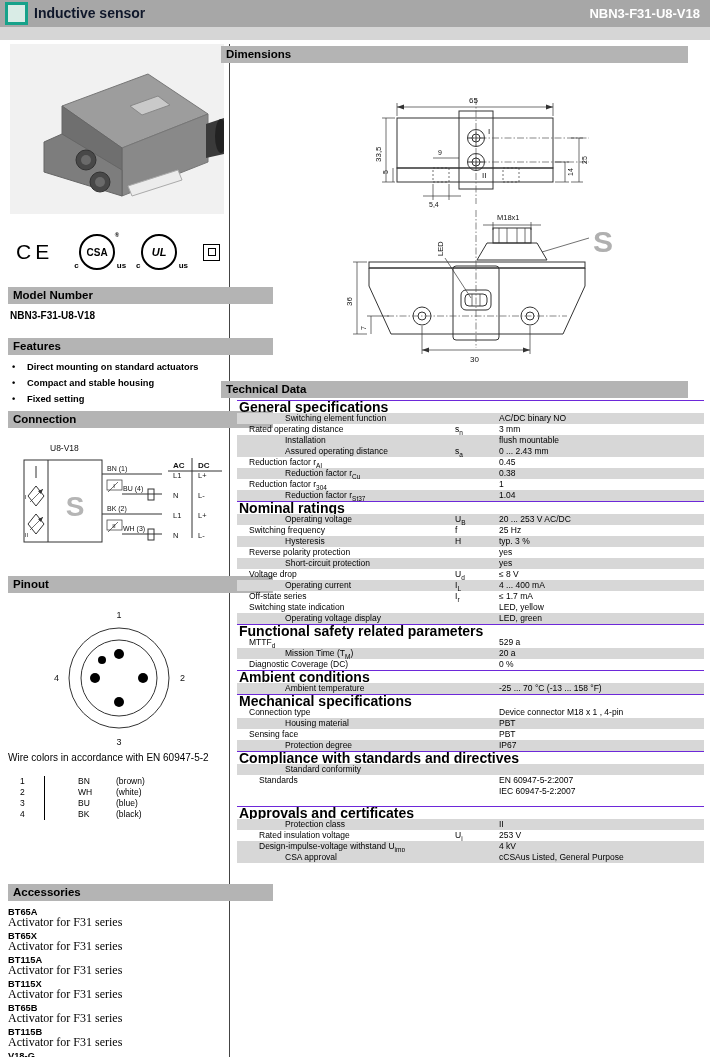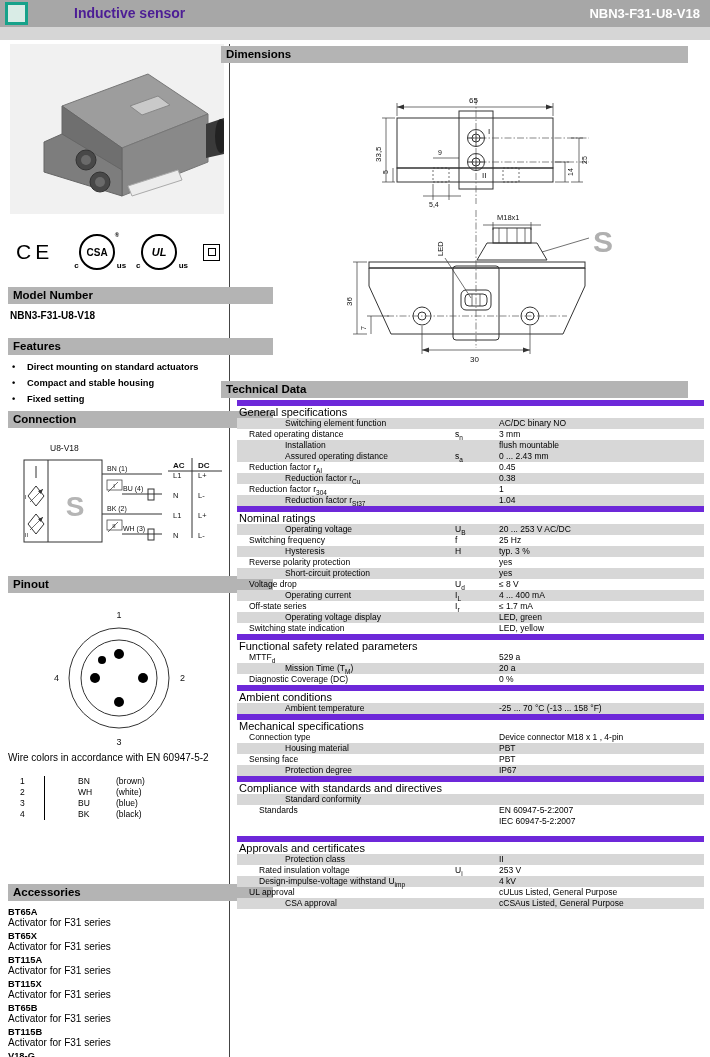--- a/index.html
+++ b/index.html
@@ -2,21 +2,21 @@
 <html><head>
 <meta charset="utf-8">
 <style>
   html,body{margin:0;padding:0;}
   body{width:710px;height:1057px;position:relative;overflow:hidden;background:#ffffff;
        font-family:"Liberation Sans",sans-serif;color:#000;}
   .abs{position:absolute;}
   
   #topbar{left:0;top:0;width:710px;height:27px;background:#a7a7a7;}
   #logo{left:5px;top:2px;width:17px;height:17px;background:#d9ece6;border:3px solid #16a28a;}
-  .htitle{left:34px;top:0;line-height:27px;color:#4c1d95;font-weight:bold;font-size:14px;margin-left:40px;}
+  .htitle{left:34px;top:0;line-height:27px;color:#0f172a;font-weight:bold;font-size:14px;}
   .hmodel{right:10px;top:0;line-height:27px;color:#fff;font-weight:bold;font-size:13px;}
   #understrip{left:0;top:27px;width:710px;height:13px;background:#d6d6d6;}
   #divider{left:229px;top:44px;width:1px;height:1013px;background:#444;}
   
   .secbar{background:#b4b4b4;font-weight:bold;font-size:11.5px;line-height:13px;padding:2px 5px;box-sizing:border-box;}
   .lbar{left:8px;width:265px;}
   .rbar{left:221px;width:467px;}
   
   #modelval{left:10px;top:310px;font-weight:bold;font-size:10px;}
   #features-list{left:10px;top:362px;width:218px;}
@@ -24,35 +24,35 @@
   .feat .bullet{width:15px;flex:none;padding-left:2px;}
   #wirenote{left:8px;top:752px;font-size:10px;width:221px;}
   #wire-table{left:8px;top:776px;width:221px;}
   .wrow{display:flex;font-size:8.5px;line-height:11px;}
   .wnum{width:24px;padding-left:12px;flex:none;}
   .wsep{width:1px;background:#000;flex:none;}
   .wcode{width:38px;padding-left:33px;flex:none;}
   #acc-list{left:8px;top:907px;width:221px;}
   .acc{margin-bottom:4px;}
   .accname{font-weight:bold;font-size:9.3px;line-height:11px;}
-  .accdesc{font-size:10px;line-height:9px;}
+  .accdesc{font-size:12px;line-height:9px;font-family:Liberation Serif, serif;}
   
   #certs{left:12px;top:226px;width:212px;height:52px;display:flex;align-items:center;justify-content:space-between;padding:0 4px;box-sizing:border-box;}
   .ce{font-size:21px;letter-spacing:4px;font-weight:normal;}
   .logocircle{width:32px;height:32px;border:2.5px solid #000;border-radius:50%;display:flex;align-items:center;justify-content:center;font-weight:bold;position:relative;}
   .csa-txt{font-size:10px;}
   .ul-txt{font-size:11px;font-style:italic;}
   .smallc{position:absolute;left:-7px;bottom:-2px;font-size:8px;font-weight:bold;}
   .smallus{position:absolute;right:-13px;bottom:-2px;font-size:8px;font-weight:bold;padding-left:24px;}
   .reg{position:absolute;right:-6px;top:-4px;font-size:6px;}
   .sq2{width:15px;height:15px;border:1.5px solid #000;display:flex;align-items:center;justify-content:center;}
   .sq2 i{display:block;width:6px;height:6px;border:1.5px solid #000;}
   
   #tech-table{left:237px;top:400px;width:467px;}
-  .tsec{border-top:6px solid #6d28d9;font-weight:normal;font-size:11px;line-height:10px;padding:1px 0 1px 2px;}
+  .tsec{border-top:1px solid #6d28d9;font-weight:bold;font-size:14px;line-height:10px;padding:1px 0 1px 2px;}
   .tsec.gap{margin-top:10px;}
   .trow{position:relative;height:11px;font-size:8.5px;line-height:11px;padding-left:12px;box-sizing:border-box;}
   .trow.shaded{background:#d7d7d7;padding-left:48px;}
   .trow.ind2{padding-left:22px;}
   .trow.multi{height:auto;min-height:21px;}
   .tsym{position:absolute;left:218px;top:0;}
   .tval{position:absolute;left:262px;top:0;white-space:nowrap;}
   .trow.multi .tval div{line-height:10.5px;}
   sub{font-size:6.5px;}
   
@@ -351,22 +351,22 @@
     <div class="trow shaded"><span class="tlabel">Reduction factor r<sub>St37</sub></span><span class="tval">1.04</span></div>
     <div class="tsec">Nominal ratings</div>
     <div class="trow shaded"><span class="tlabel">Operating voltage</span><span class="tsym">U<sub>B</sub></span><span class="tval">20 ... 253 V AC/DC</span></div>
     <div class="trow"><span class="tlabel">Switching frequency</span><span class="tsym">f</span><span class="tval">25 Hz</span></div>
     <div class="trow shaded"><span class="tlabel">Hysteresis</span><span class="tsym">H</span><span class="tval">typ. 3  %</span></div>
     <div class="trow"><span class="tlabel">Reverse polarity protection</span><span class="tval">yes</span></div>
     <div class="trow shaded"><span class="tlabel">Short-circuit protection</span><span class="tval">yes</span></div>
     <div class="trow"><span class="tlabel">Voltage drop</span><span class="tsym">U<sub>d</sub></span><span class="tval">≤ 8 V</span></div>
     <div class="trow shaded"><span class="tlabel">Operating current</span><span class="tsym">I<sub>L</sub></span><span class="tval">4 ... 400 mA</span></div>
     <div class="trow"><span class="tlabel">Off-state series</span><span class="tsym">I<sub>r</sub></span><span class="tval">≤ 1.7 mA</span></div>
+    <div class="trow"><span class="tlabel">Switching state indication</span><span class="tval">LED, yellow</span></div>
     <div class="trow shaded"><span class="tlabel">Operating voltage display</span><span class="tval">LED, green</span></div>
-    <div class="trow"><span class="tlabel">Switching state indication</span><span class="tval">LED, yellow</span></div>
     <div class="tsec">Functional safety related parameters</div>
     <div class="trow"><span class="tlabel">MTTF<sub>d</sub></span><span class="tval">529 a</span></div>
     <div class="trow shaded"><span class="tlabel">Mission Time (T<sub>M</sub>)</span><span class="tval">20 a</span></div>
     <div class="trow"><span class="tlabel">Diagnostic Coverage (DC)</span><span class="tval">0 %</span></div>
     <div class="tsec">Ambient conditions</div>
     <div class="trow shaded"><span class="tlabel">Ambient temperature</span><span class="tval">-25 ... 70 °C (-13 ... 158 °F)</span></div>
     <div class="tsec">Mechanical specifications</div>
     <div class="trow"><span class="tlabel">Connection type</span><span class="tval">Device connector M18 x 1 , 4-pin</span></div>
     <div class="trow shaded"><span class="tlabel">Housing material</span><span class="tval">PBT</span></div>
     <div class="trow"><span class="tlabel">Sensing face</span><span class="tval">PBT</span></div>
@@ -374,15 +374,14 @@
     <div class="tsec">Compliance with standards and directives</div>
     <div class="trow shaded"><span class="tlabel">Standard conformity</span><span class="tval"></span></div>
     <div class="trow ind2 multi"><span class="tlabel">Standards</span><span class="tval">
         <div>EN 60947-5-2:2007</div>
         <div>IEC 60947-5-2:2007</div>
       </span></div>
     <div class="tsec gap">Approvals and certificates</div>
     <div class="trow shaded"><span class="tlabel">Protection class</span><span class="tval">II</span></div>
     <div class="trow ind2"><span class="tlabel">Rated insulation voltage</span><span class="tsym">U<sub>i</sub></span><span class="tval">253 V</span></div>
     <div class="trow shaded ind2"><span class="tlabel">Design-impulse-voltage withstand U<sub>imp</sub></span><span class="tval">4 kV</span></div>
-    <div class="trow"><span class="tlabel">UL approval</span><span class="tval">cULus Listed, General Purpose</span></div>
     <div class="trow shaded"><span class="tlabel">CSA approval</span><span class="tval">cCSAus Listed, General Purpose</span></div>
   </div>
 
 </body></html>

